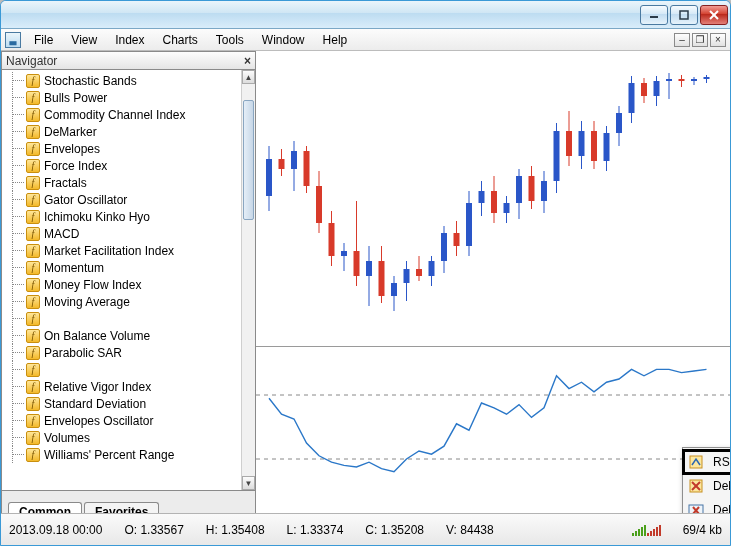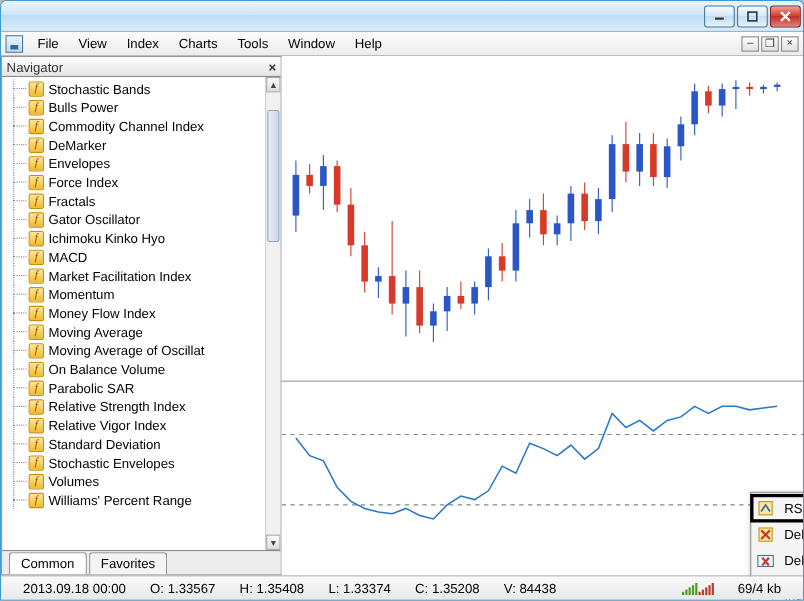--- a/index.html
+++ b/index.html
@@ -23,35 +23,35 @@
 .nav-title .x{ font-size:12px; font-weight:bold; cursor:default;}
 .tree-wrap { flex:1; position:relative; overflow:hidden; }
 .tree { position:absolute; left:0; top:0; right:14px; bottom:0; overflow:hidden; padding:2px 0 2px 0;}
 .tree-item { height:17px; display:flex; align-items:center; padding-left:24px; position:relative; white-space:nowrap; overflow:hidden; cursor:default;}
 .tree-item::before { content:""; position:absolute; left:10px; top:0; bottom:0; border-left:1px dotted #888;}
 .tree-item .twig{ position:absolute; left:10px; top:8px; width:12px; border-top:1px dotted #888;}
 .ficon { width:14px; height:14px; margin-right:4px; background:linear-gradient(#ffe698,#f3b92a); border:1px solid #c98f0e; border-radius:2px; display:flex; align-items:center; justify-content:center; font-style:italic; font-family:Georgia,serif; font-size:10px; color:#7a5400; flex:0 0 auto;}
 .vscroll { position:absolute; right:0; top:0; bottom:0; width:14px; background:#f1f1f1; border-left:1px solid #cfcfcf;}
 .vscroll .btn{ height:14px; background:linear-gradient(#fcfcfc,#dcdcdc); border:1px solid #aaa; display:flex;align-items:center;justify-content:center;font-size:8px;color:#444;}
 .vscroll .thumb{ position:absolute; left:1px; right:1px; top:30px; height:120px; background:linear-gradient(90deg,#e5eef7,#c7d7e7); border:1px solid #8aa6c1; border-radius:2px;}
-.nav-tabs{ height:22px; border-top:1px solid #8a8a8a; display:flex; align-items:flex-end; background:#ececec; padding-left:6px; gap:2px;}
+.nav-tabs{ height:32px; border-top:1px solid #8a8a8a; display:flex; align-items:flex-end; background:#ececec; padding-left:6px; gap:2px;font-weight:bold;}
 .nav-tabs .tab{ height:20px; padding:2px 10px 0; border:1px solid #8a8a8a; border-bottom:none; border-radius:3px 3px 0 0; background:#f4f4f4; color:#000000; }
 .nav-tabs .tab.active{ background:#fff; color:#000;}
 
 .chartarea { flex:1; position:relative; background:#fff; }
 .chartsplit{ position:absolute; left:0; right:0; top:295px; border-top:1px solid #9a9a9a;}
 svg.chart { position:absolute; left:0; top:0; }
 
 .ctx-menu{ position:absolute; left:426px; top:396px; width:210px; background:#f5f5f5; border:1px solid #8f8f8f; box-shadow:2px 3px 6px rgba(0,0,0,.35); padding:2px 0;}
 .ctx-menu .row{ height:24px; display:flex; align-items:center; padding:0 20px 0 2px; position:relative; cursor:default;}
 .ctx-menu .row.highlight{ outline:3px solid #000; outline-offset:-2px; z-index:2;}
 .ctx-menu .sep{ height:0; border-top:1px solid #c4c4c4; margin:3px 4px 3px 30px;}
 .ctx-menu .micon{ width:22px; height:22px; margin-right:6px; display:flex; align-items:center; justify-content:center;}
 
-.statusbar{ position:absolute; left:0; right:0; bottom:0; height:22px; border-top:1px solid #b3b3b3; background:linear-gradient(#fafafa,#e8e8e8); display:flex; align-items:center; padding:0 20px; gap:22px; font-size:11px;margin-top:40px;}
+.statusbar{ position:absolute; left:0; right:0; bottom:0; height:32px; border-top:1px solid #b3b3b3; background:linear-gradient(#fafafa,#e8e8e8); display:flex; align-items:center; padding:0 8px; gap:22px; font-size:11px;margin-top:40px;}
 .statusbar .seg{ white-space:nowrap; }
 .statusbar .fill{ flex:1;}
 .conn-bars{ display:flex; align-items:flex-end; gap:1px; height:12px;}
 .conn-bars span{ width:2px; background:#4aa01a;}
 .conn-bars .r{ background:#c23a2a;}
 </style>
 </head>
 <body>
 
 <div class="window">
@@ -165,51 +165,49 @@
               <span>Money Flow Index</span>
             </div>
             <div class="tree-item">
               <span class="twig"></span>
               <span class="ficon">f</span>
               <span>Moving Average</span>
             </div>
             <div class="tree-item">
               <span class="twig"></span>
               <span class="ficon">f</span>
-              <span>Moving Average of Oscillat</span>
             </div>
             <div class="tree-item">
               <span class="twig"></span>
               <span class="ficon">f</span>
               <span>On Balance Volume</span>
             </div>
             <div class="tree-item">
               <span class="twig"></span>
               <span class="ficon">f</span>
               <span>Parabolic SAR</span>
             </div>
             <div class="tree-item">
               <span class="twig"></span>
               <span class="ficon">f</span>
-              <span>Relative Strength Index</span>
             </div>
             <div class="tree-item">
               <span class="twig"></span>
               <span class="ficon">f</span>
               <span>Relative Vigor Index</span>
             </div>
             <div class="tree-item">
               <span class="twig"></span>
               <span class="ficon">f</span>
               <span>Standard Deviation</span>
             </div>
             <div class="tree-item">
               <span class="twig"></span>
               <span class="ficon">f</span>
-              <span>Stochastic Envelopes</span>
+              <span>Envelopes Oscillator</span>
             </div>
             <div class="tree-item">
               <span class="twig"></span>
               <span class="ficon">f</span>
               <span>Volumes</span>
             </div>
             <div class="tree-item">
               <span class="twig"></span>
               <span class="ficon">f</span>
               <span>Williams' Percent Range</span>

